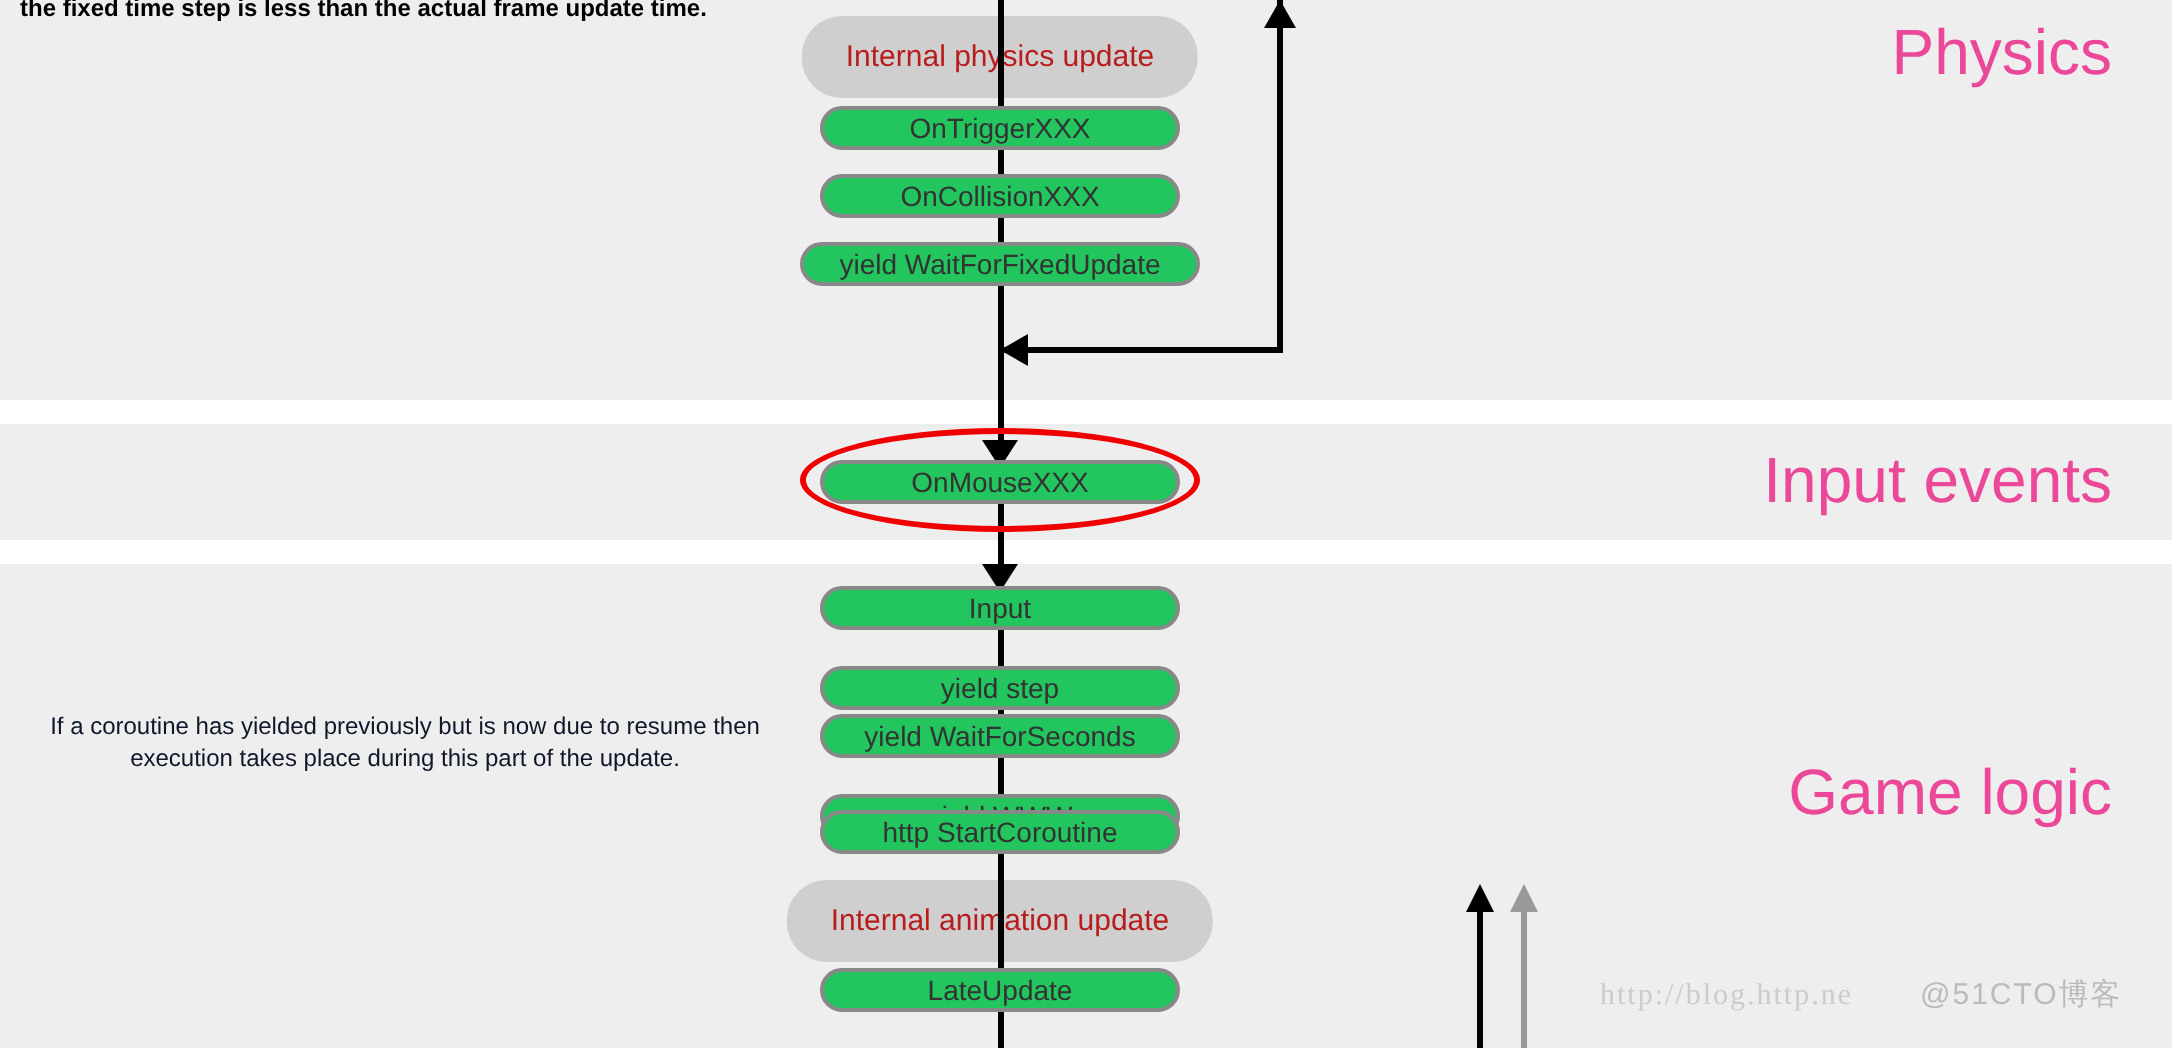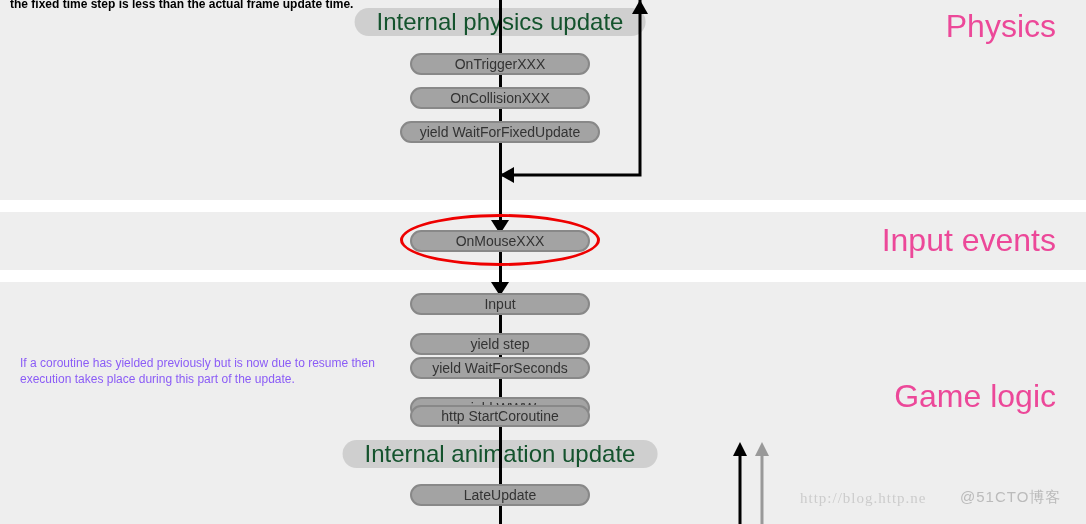--- a/index.html
+++ b/index.html
@@ -1,24 +1,24 @@
 <!DOCTYPE html>
 <html><head>
 <meta charset="utf-8">
 <style>
   *{box-sizing:border-box;margin:0;padding:0}
   body{font-family:Arial,Helvetica,sans-serif;background:#fff;width:1086px;height:524px;position:relative;overflow:hidden}
   .band{position:absolute;left:0;right:0;background:#eee}
   .sect{position:absolute;right:30px;font-size:32px;color:#ec4899;font-weight:400}
-  .pill{position:absolute;left:400px;transform:translateX(-50%);background:#cfcfcf;border-radius:20px;padding:0 22px;font-size:24px;color:#14532d}
-  .node{position:absolute;left:500px;transform:translateX(-50%);background:#a3a3a3;border:2px solid #888;border-radius:14px;padding:1px 0;font-size:14px;color:#333;text-align:center;z-index:5}
+  .pill{position:absolute;left:400px;transform:translateX(-50%);background:#cfcfcf;border-radius:20px;padding:12px 22px;font-size:15px;color:#b91c1c}
+  .node{position:absolute;left:500px;transform:translateX(-50%);background:#22c55e;border:2px solid #888;border-radius:14px;padding:1px 0;font-size:14px;color:#333;text-align:center;z-index:5}
   .w180{width:180px}.w200{width:200px}
   .vline{position:absolute;left:499px;width:3px;background:#000;z-index:2}
   .arrow-d{position:absolute;left:500px;transform:translateX(-50%);width:0;height:0;border-left:9px solid transparent;border-right:9px solid transparent;border-top:14px solid #000;z-index:3}
-  .note{position:absolute;font-size:12px;color:#8b5cf6;text-align:left;line-height:1.35}
+  .note{position:absolute;font-size:12px;color:#0f172a;text-align:center;line-height:1.35}
   .circ{position:absolute;border:3px solid #e00;border-radius:50%;z-index:10}
   .wm{position:absolute;color:#ccc;font-size:15px;font-family:Georgia,serif;letter-spacing:1px}
   svg{position:absolute;z-index:3}
 </style>
 </head>
 <body>
 
 <div class="band" style="top:0;height:200px"></div>
 <div class="band" style="top:212px;height:58px"></div>
 <div class="band" style="top:282px;height:242px"></div>

